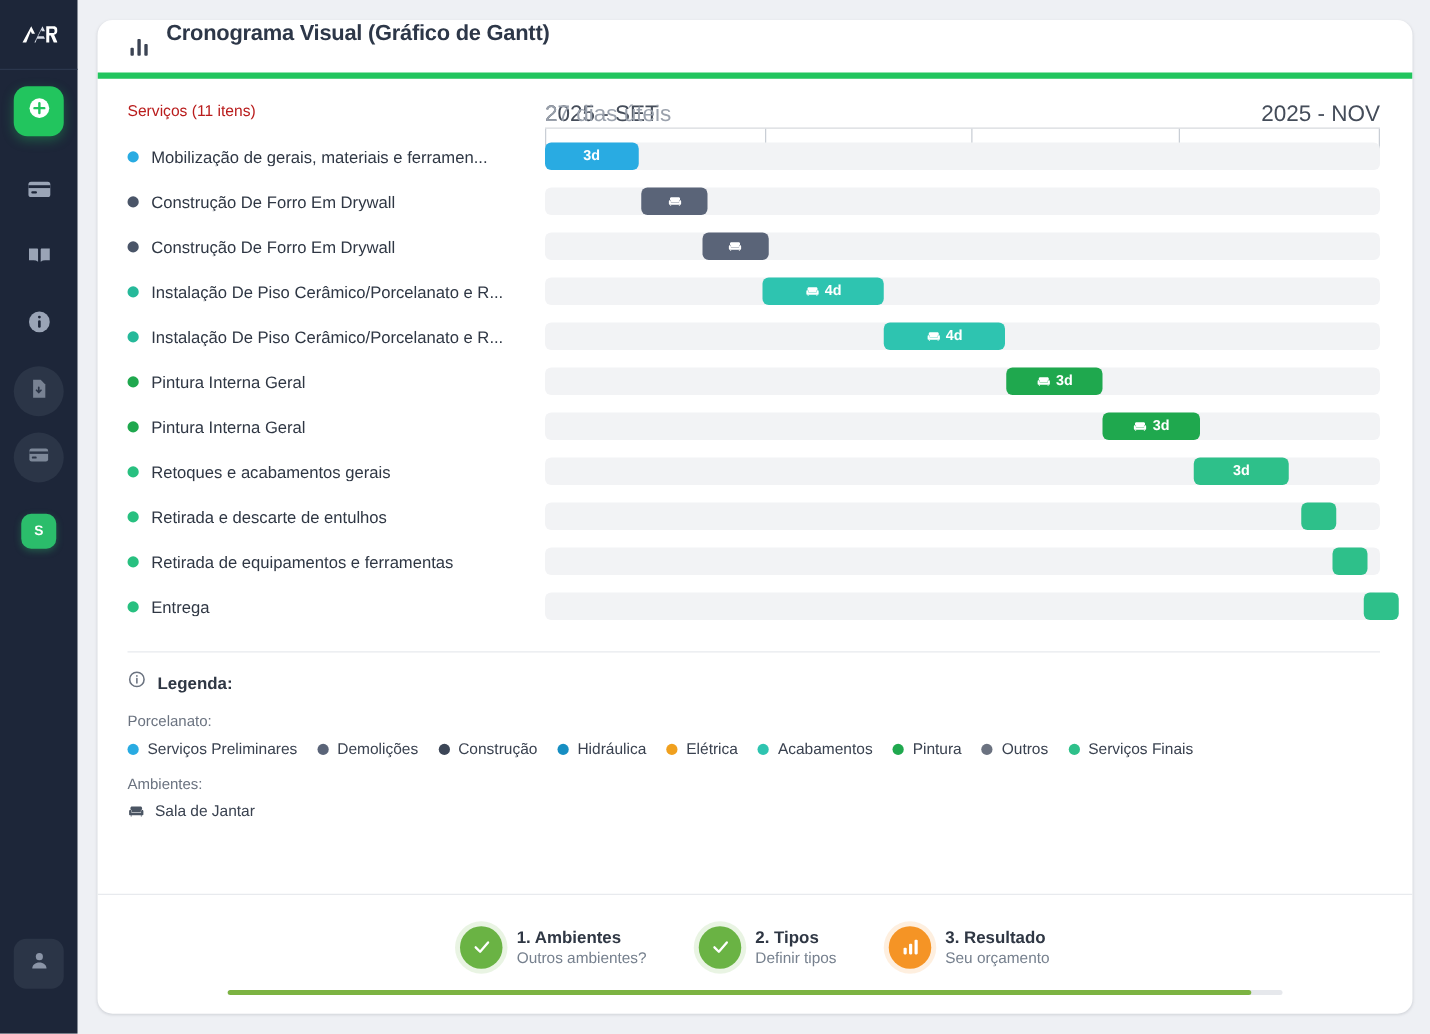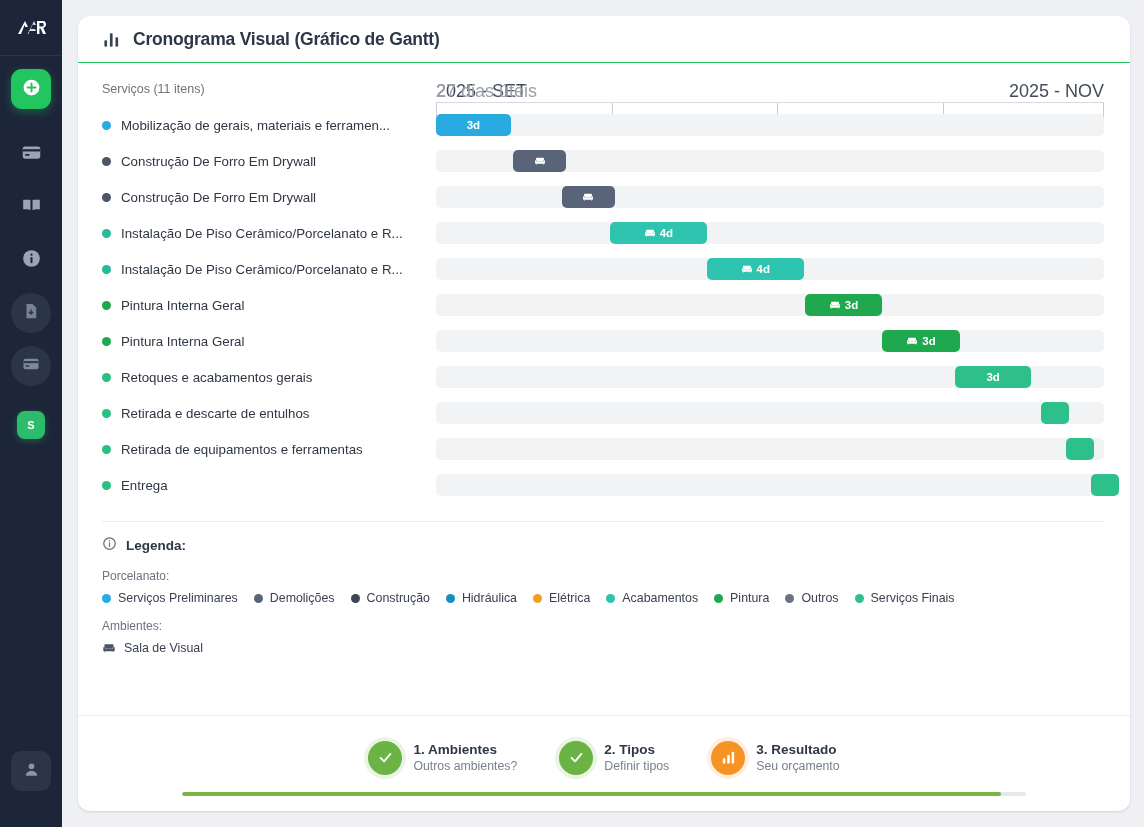--- a/index.html
+++ b/index.html
@@ -56,36 +56,36 @@
   .card {
     background: #ffffff;
     border-radius: 12px;
     box-shadow: 0 1px 3px rgba(16,24,40,.08), 0 1px 2px rgba(16,24,40,.05);
     display: flex; flex-direction: column;
     overflow: hidden;
     height: 795px;
   }
   .card-head {
     height: 47px; flex: 0 0 47px;
-    display: flex; align-items: center;
+    display: flex; 
     padding: 0 24px;
-    border-bottom: 1px solid #22c55e;
+    border-bottom: 5px solid #22c55e;
   }
   .card-head .ic { margin-right: 12px; display:flex; align-items:center; }
   .card-title {
     font-size: 17.5px; font-weight: bold; color: #2d3748;
     letter-spacing: -.2px;
   }
 
   
   .gantt-wrap { padding: 18px 26px 0 24px; }
   .gantt-head { display: flex; height: 22px; align-items: flex-start; }
   .col-left { width: 334px; flex: 0 0 334px; }
   .col-left-h {
-    font-size: 12.5px; color: #737373; padding-top: 1px;
+    font-size: 12.5px; color: #b91c1c; padding-top: 1px;
   }
   .col-right { flex: 1 1 auto; position: relative; }
   .tl-labels { position: relative; height: 17px; font-size: 18px; }
   .tl-labels span { position: absolute; top: 0; white-space: nowrap; }
   .tl-start { left: 0; color: #444c59; }
   .tl-mid { color: #9aa1ac; }
   .tl-end { right: 0; color: #444c59; }
   .tl-axis {
     position: relative; height: 17px; margin-top: 4px;
     border-top: 1px solid #d7dade;
@@ -510,21 +510,21 @@
         <div class="legend-items" id="legend-envs">
             <div class="amb-item">
               <span style="display: flex;">
                 <svg width="14" height="14" viewBox="0 0 24 24" fill="#4b5563">
                   <path d="M4 9.6V7.6c0-1.2 1-2.1 2.2-2.1h11.6c1.2 0 2.2.9 2.2 2.1v2c-1 .3-1.7 1.2-1.7 2.3v1.5H5.7v-1.5c0-1.1-.7-2-1.7-2.3z"></path>
                   <path d="M2.2 11.8c0-.9.7-1.6 1.6-1.6s1.6.7 1.6 1.6v2.1h13.2v-2.1c0-.9.7-1.6 1.6-1.6s1.6.7 1.6 1.6v4.5c0 .6-.5 1.1-1.1 1.1H3.3c-.6 0-1.1-.5-1.1-1.1z"></path>
                   <rect x="4.2" y="17.6" width="1.7" height="1.6" rx=".6"></rect>
                   <rect x="18.1" y="17.6" width="1.7" height="1.6" rx=".6"></rect>
                 </svg>
               </span>
-              <span>Sala de Visual</span>
+              <span>Sala de Jantar</span>
             </div>
           </div>
       </div>
 
       <div class="card-foot">
         <div class="steps" id="steps">
             <div class="step">
               <div class="step-circle done">
                 <svg width="17" height="17" viewBox="0 0 24 24" fill="none" stroke="#fff" stroke-width="2.6" stroke-linecap="round" stroke-linejoin="round">
                   <path d="M5 12.5 10 17.5 19 7"></path>

